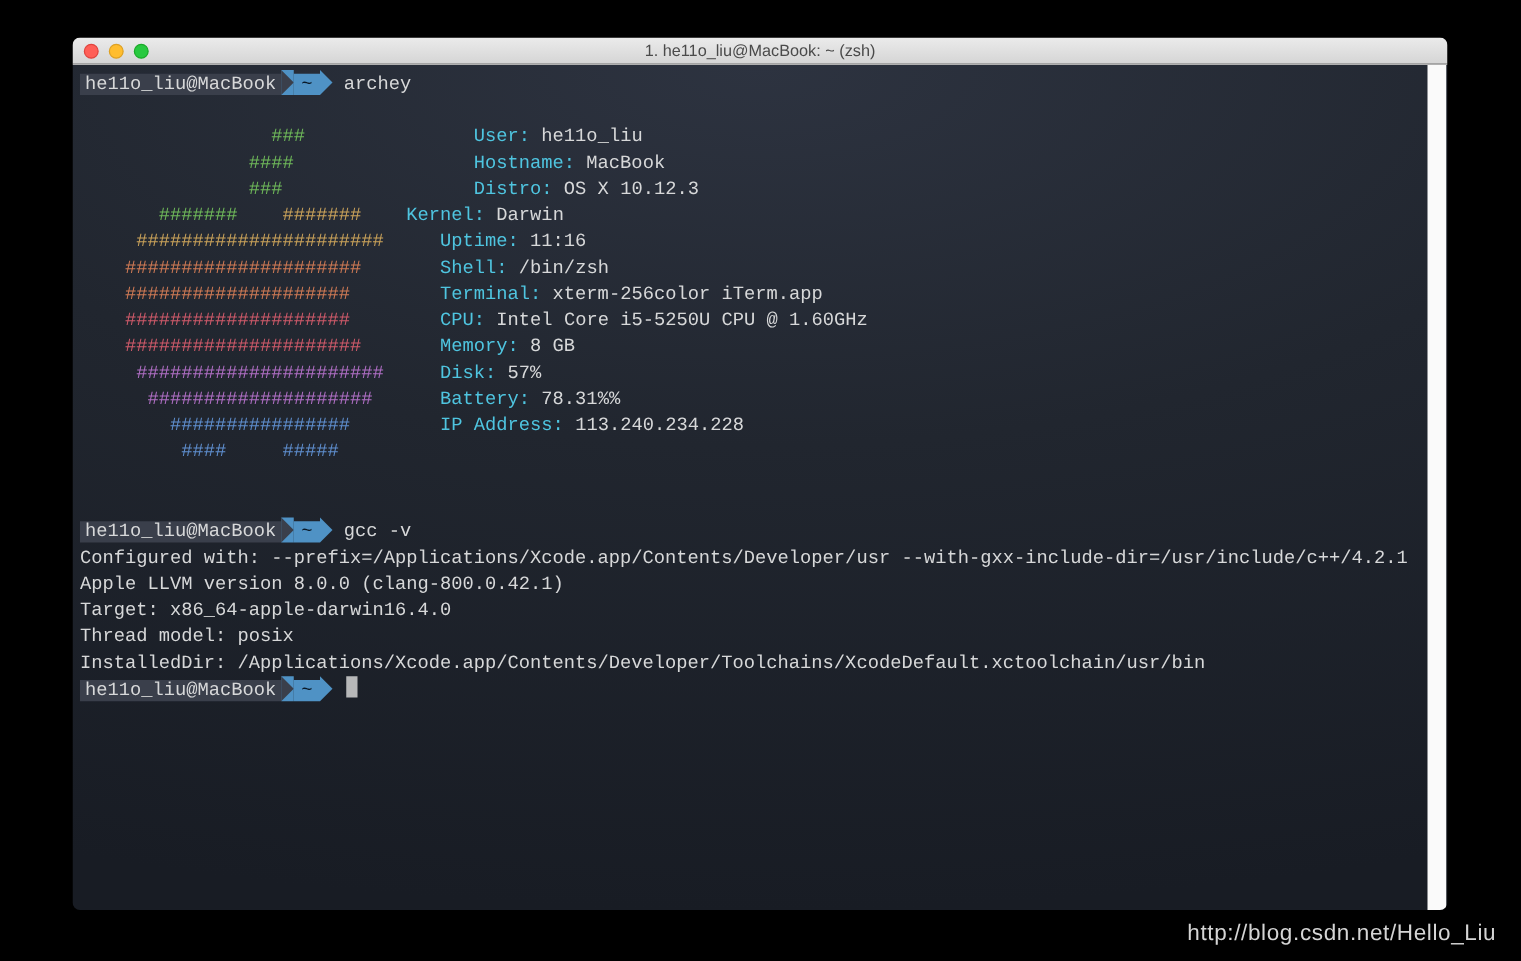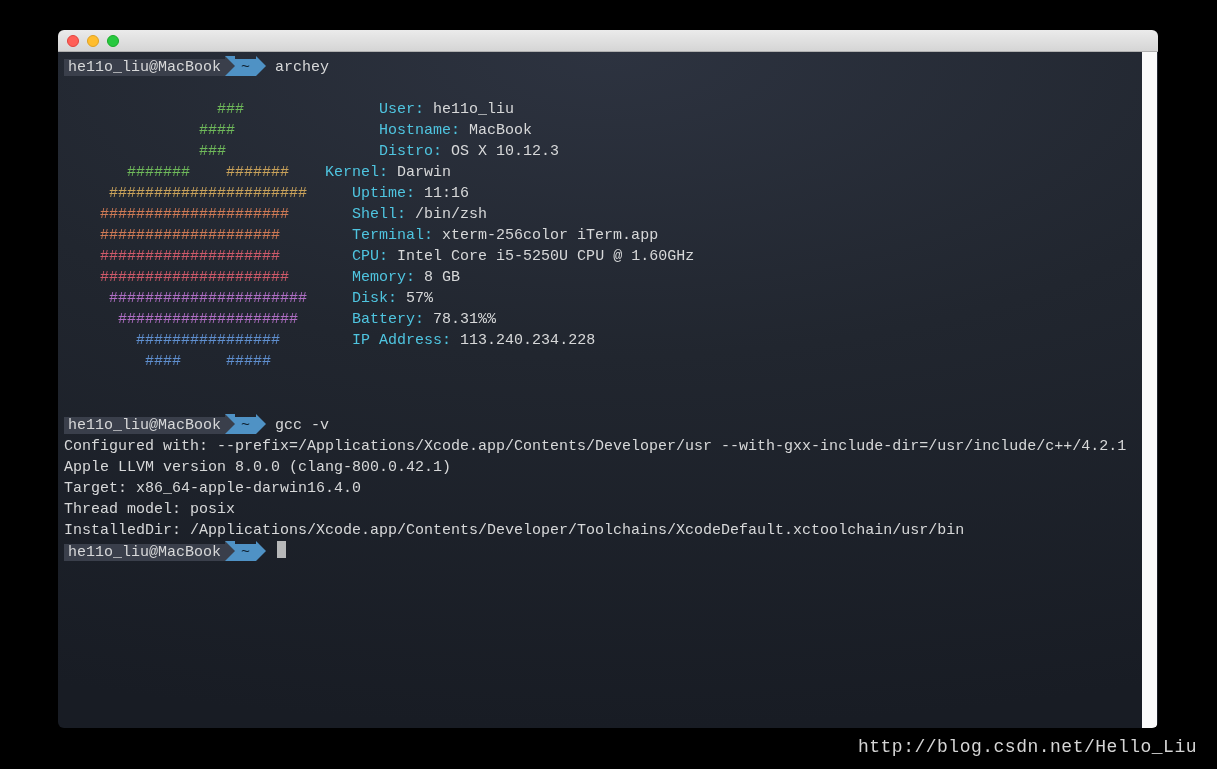--- a/index.html
+++ b/index.html
@@ -64,21 +64,21 @@
   .key { color:#4fc5e0; }
   .val { color:#d7d8d9; }
   .cursor {
     display:inline-block; width:9px; height:17px;
     background:#b7b8b9; vertical-align:-2px; margin-left:2px;
   }
   .watermark {
     position:absolute;
     right:20px; bottom:12px;
     color:#d5d5d5;
-    font-family: Liberation Mono, monospace;
+    font-family: Liberation Sans, sans-serif;
     font-size:18px;
     letter-spacing:0.5px;
   }
   
   .g  { color:#6fb95a; }  
   .y  { color:#c9a25a; }  
   .o  { color:#cf7a55; }  
   .r  { color:#cf5a6a; }  
   .p  { color:#b06fc5; }  
   .b  { color:#5f8fcf; }  
@@ -86,20 +86,21 @@
 </head>
 <body>
 
 <div class="window">
   <div class="titlebar">
     <div class="traffic">
       <div class="tl red"></div>
       <div class="tl yel"></div>
       <div class="tl grn"></div>
     </div>
+    <div class="title">1. he11o_liu@MacBook: ~ (zsh)</div>
   </div>
 
   <div class="term"><span class="prompt-line"><span class="user-host">he11o_liu@MacBook</span><span class="seg-arrow-dark" style="display: inline-block; width: 0px; height: 0px; border-top: 10px solid transparent; border-bottom: 10px solid transparent; vertical-align: -5px; border-left: 10px solid rgb(58, 63, 75); background: rgb(79, 146, 197);"></span><span class="dir">~</span><span class="seg-arrow-blue" style="display: inline-block; width: 0px; height: 0px; border-top: 10px solid transparent; border-bottom: 10px solid transparent; vertical-align: -5px; border-left: 10px solid rgb(79, 146, 197); background: transparent;"></span> <span class="cmd">archey</span></span>
 
 <span class="g">                 ###</span>               <span class="key">User:</span> <span class="val">he11o_liu</span>
 <span class="g">               ####</span>                <span class="key">Hostname:</span> <span class="val">MacBook</span>
 <span class="g">               ###</span>                 <span class="key">Distro:</span> <span class="val">OS X 10.12.3</span>
 <span class="g">       #######    </span><span class="y">#######</span>    <span class="key">Kernel:</span> <span class="val">Darwin</span>
 <span class="y">     ######################</span>     <span class="key">Uptime:</span> <span class="val">11:16</span>
 <span class="o">    #####################</span>       <span class="key">Shell:</span> <span class="val">/bin/zsh</span>

